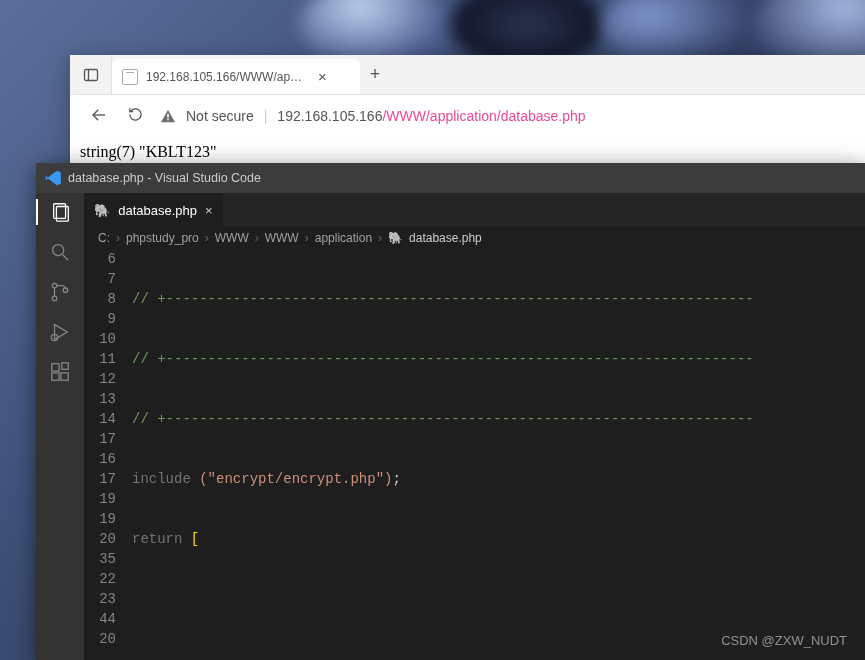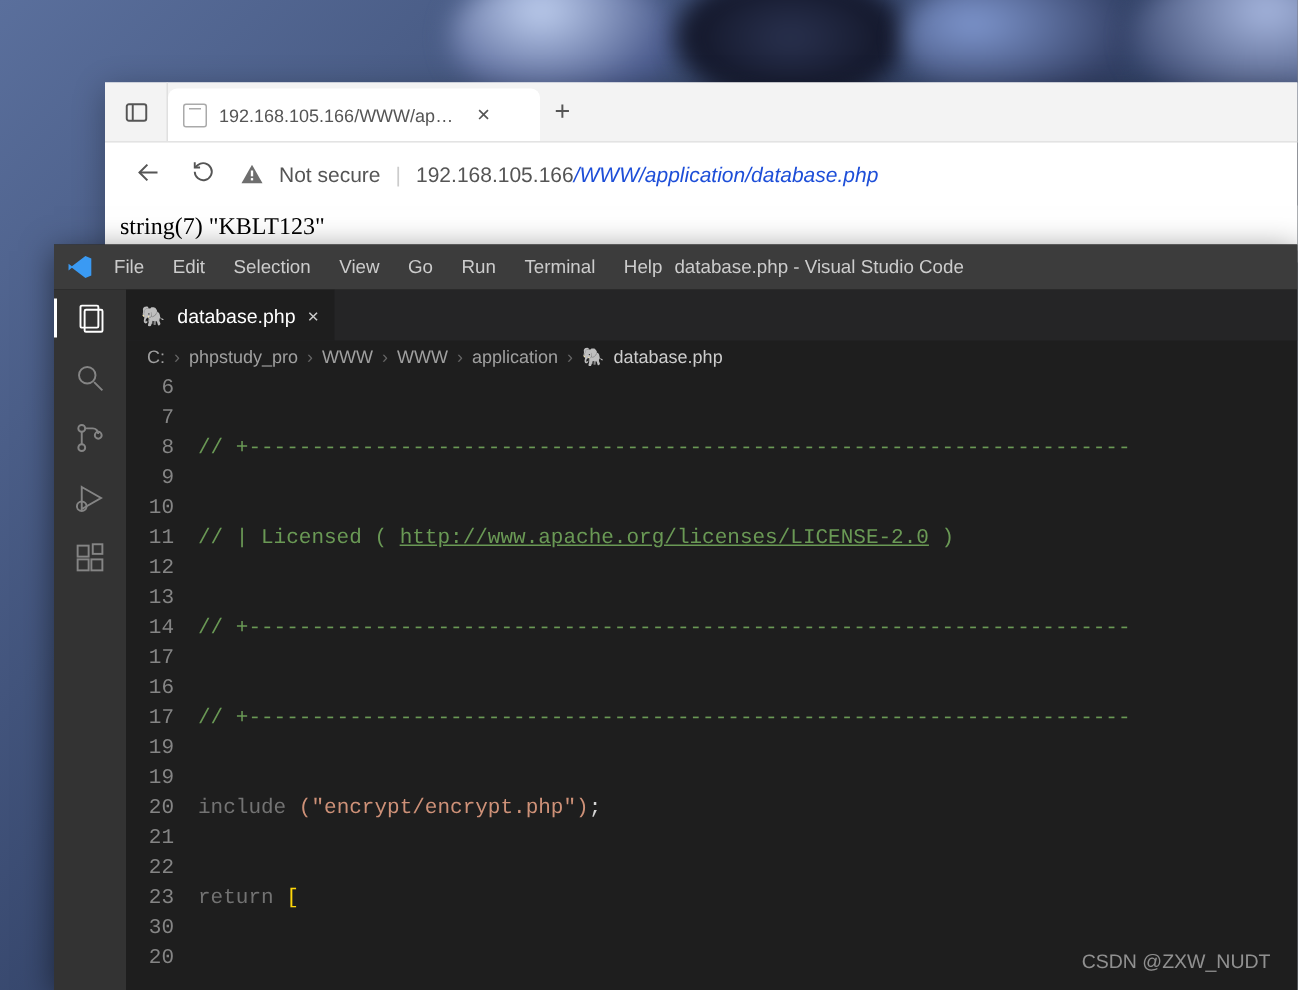--- a/index.html
+++ b/index.html
@@ -27,21 +27,21 @@
   .tab .x { color:#555; font-size:15px; padding:0 4px;}
   .newtab { width:30px; display:flex; align-items:center; justify-content:center; color:#555; font-size:18px;}
   .addr { height:42px; display:flex; align-items:center; gap:14px; padding:0 18px; }
   .nav { width:22px; text-align:center; color:#555; font-size:18px; line-height:1;}
   svg.back{width:18px;height:18px;stroke:#555;stroke-width:1.8;fill:none;}
   svg.ref{width:17px;height:17px;stroke:#555;stroke-width:1.8;fill:none;}
   .urlbox { flex:1; display:flex; align-items:center; gap:10px; font-size:14px; color:#555;}
   .warn { width:16px; height:14px; }
   .sep { color:#ccc;}
   .url { color:#555; font-size:14px;}
-  .url .path{color:#1d4ed8;font-style:italic;}
+  .url .path{color:#ec4899;}
   .page { padding:6px 10px; font-family:"Times New Roman",serif; font-size:16px; color:#000; background:#fff;}
   .vsc {
     position:absolute; left:36px; top:163px; right:0; bottom:0;
     background:#1e1e1e; color:#ccc; box-shadow:0 4px 20px rgba(0,0,0,.5);
     display:flex; flex-direction:column; font-size:13px;
   }
   .titlebar { height:30px; background:#3c3c3c; display:flex; align-items:center; padding:0 8px; font-size:12.5px; }
   .vslogo { width:18px; height:18px; margin-right:6px; }
   .menus { display:flex; gap:3px; color:#ccc; }
   .menus span { padding:3px 8px; border-radius:4px;}
@@ -126,30 +126,20 @@
     <div class="page">
       <span>string(7) "KBLT123"</span>
     </div>
   </div>
 
   <div class="vsc">
     <div class="titlebar">
       <svg class="vslogo" viewBox="0 0 32 32">
           <path d="M23 3 L30 6 V26 L23 29 L7 17 L3 20 V12 L7 15 Z" fill="#3a9af3"></path>
         </svg>
-      <div class="menus">
-        <span>File</span>
-        <span>Edit</span>
-        <span>Selection</span>
-        <span>View</span>
-        <span>Go</span>
-        <span>Run</span>
-        <span>Terminal</span>
-        <span>Help</span>
-      </div>
       <div class="wtitle">database.php - Visual Studio Code</div>
     </div>
     <div class="vbody">
       <div class="act">
         <div class="ic active">
             <svg viewBox="0 0 24 24">
               <rect x="4" y="3" width="13" height="16" rx="1"></rect>
               <rect x="7" y="6" width="13" height="16" rx="1"></rect>
             </svg>
           </div>
@@ -214,29 +204,28 @@
               <div>11</div>
               <div>12</div>
               <div>13</div>
               <div>14</div>
               <div>17</div>
               <div>16</div>
               <div>17</div>
               <div>19</div>
               <div>19</div>
               <div>20</div>
-              <div>21</div>
+              <div>35</div>
               <div>22</div>
               <div>23</div>
-              <div>30</div>
+              <div>44</div>
               <div>20</div>
           </div>
           <div class="lines">
             <div><span class="c-cm">// +----------------------------------------------------------------------</span></div>
-            <div><span class="c-cm">// | Licensed ( </span><span class="c-lk">http://www.apache.org/licenses/LICENSE-2.0</span><span class="c-cm"> )</span></div>
             <div><span class="c-cm">// +----------------------------------------------------------------------</span></div>
             <div><span class="c-cm">// +----------------------------------------------------------------------</span></div>
             <div><span class="c-kw">include </span><span class="c-st">("encrypt/encrypt.php")</span><span class="c-pn">;</span></div>
             <div><span class="c-kw">return</span><span class="c-pn"> </span><span class="c-br">[</span></div>
             
             
             
             
             
             

